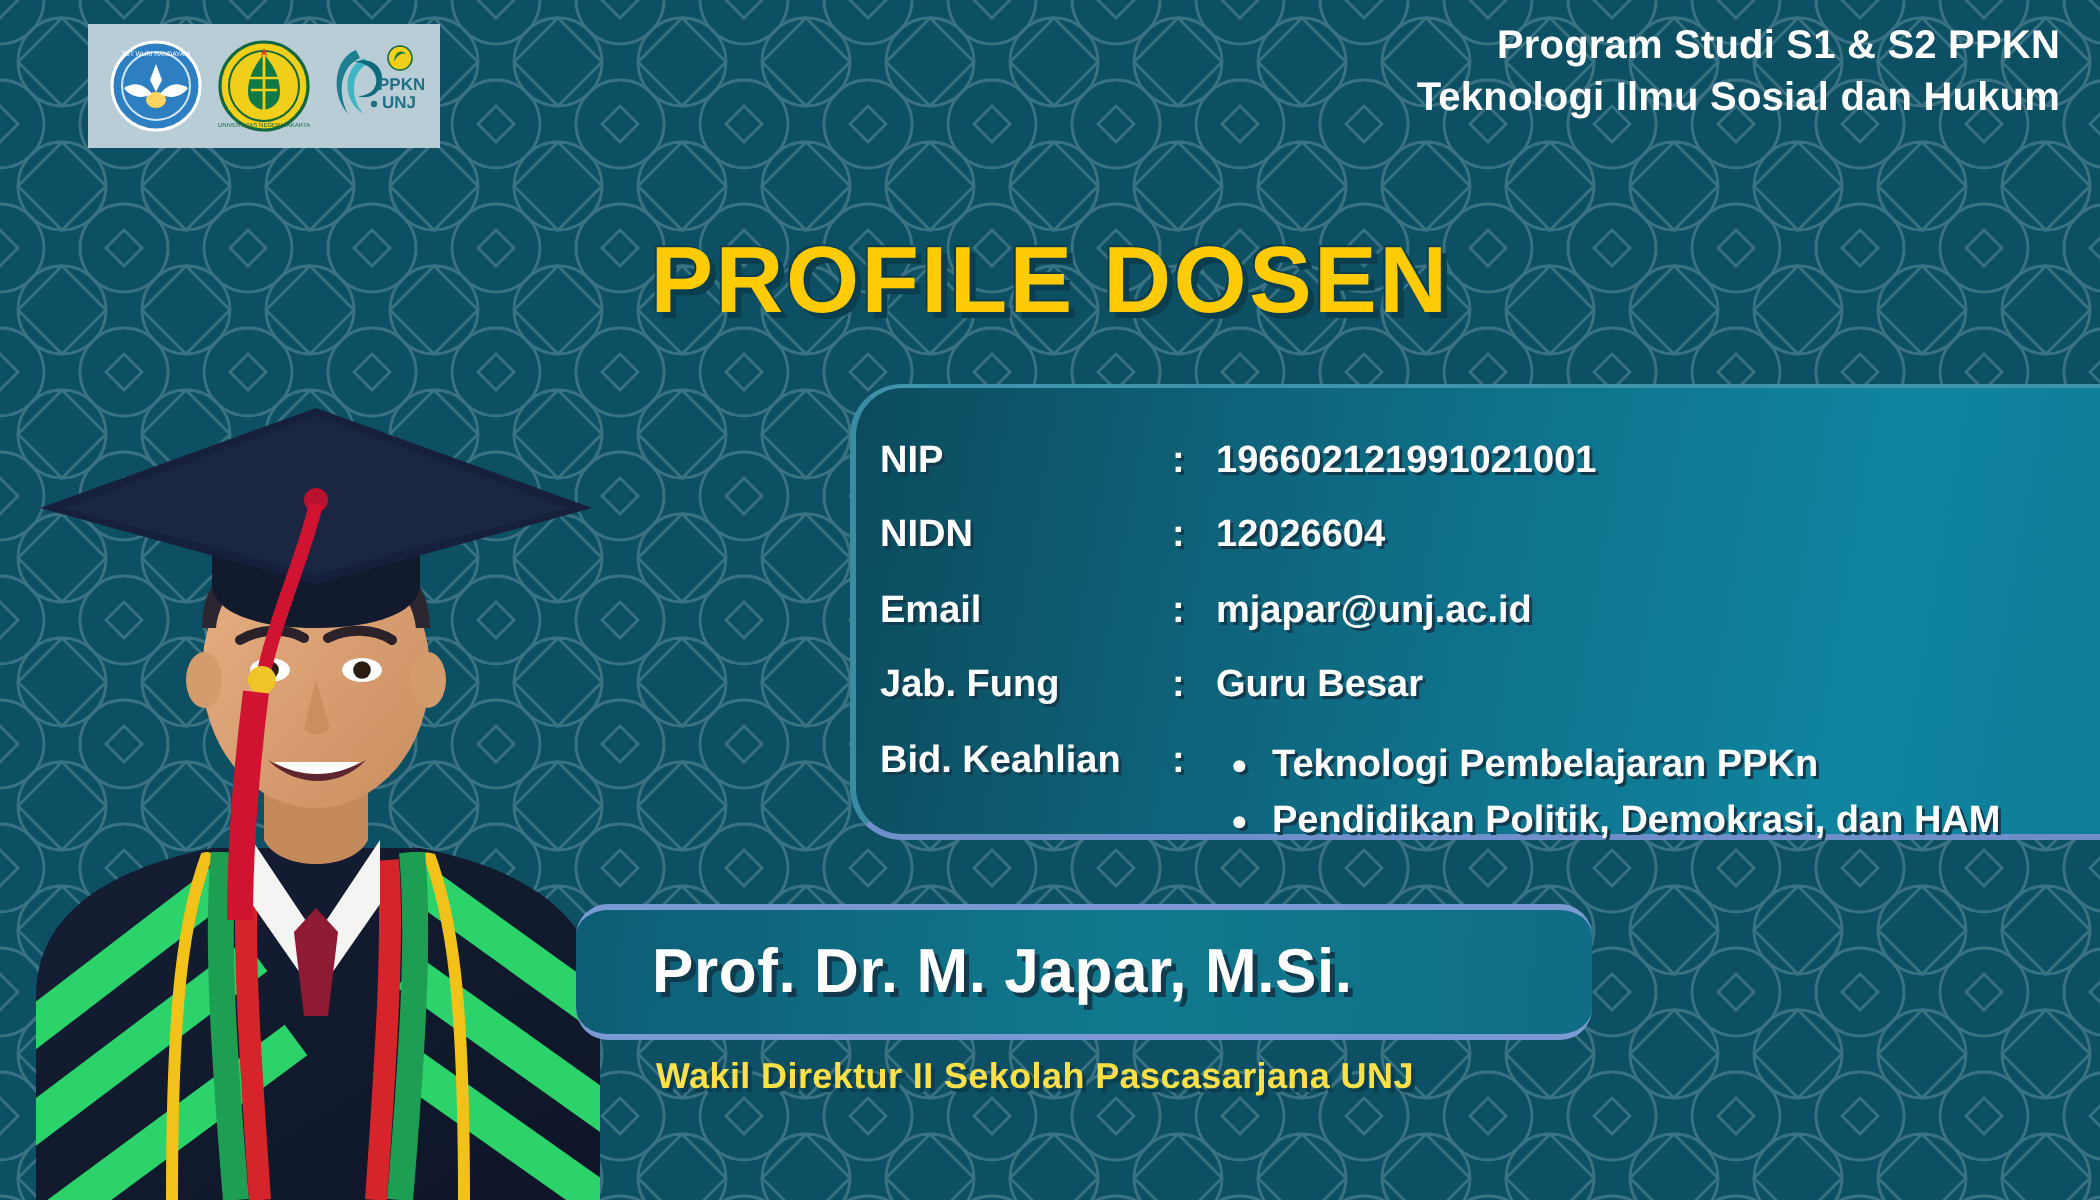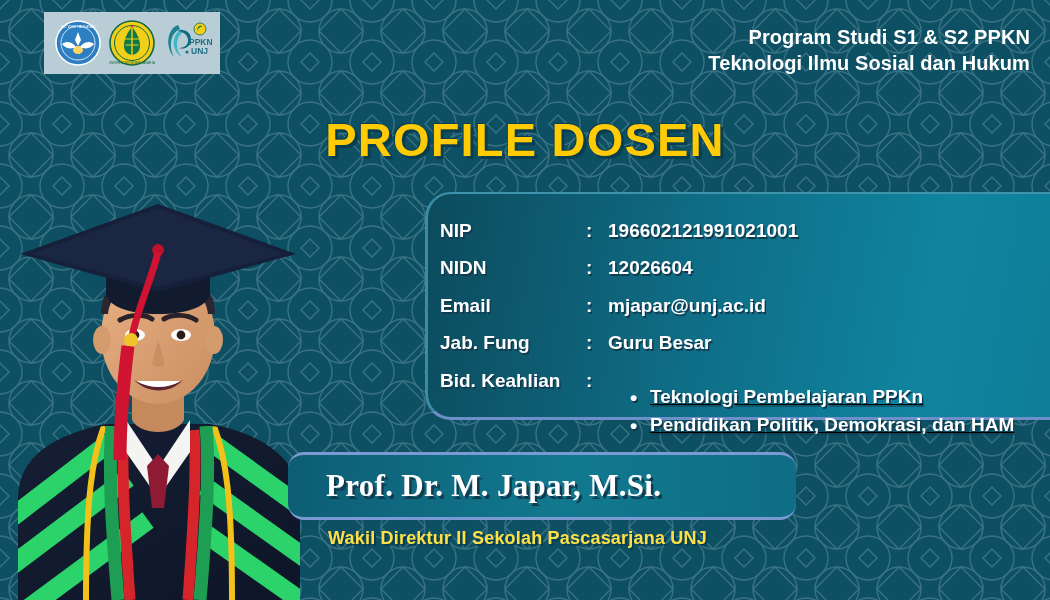--- a/index.html
+++ b/index.html
@@ -42,21 +42,21 @@
     gap: 6px;
     z-index: 12;
     margin-left: 44px;
   }
   .logo-item { width: 48px; height: 48px; position: relative; }
 
   
   .header-right {
     position: absolute;
     right: 20px;
-    top: 24px;
+    top: 10px;
     display: flex;
     align-items: flex-end;
     gap: 30px;
     z-index: 11;
   }
   .header-bar {
     width: 6px;
     background: #ffd400;
     border-radius: 1px;
     flex: none;
@@ -142,24 +142,23 @@
     line-height: 1.55;
   }
   .info-value {
     color: #ffffff;
     font-size: 19px;
     font-weight: bold;
     text-shadow: 1.5px 1.5px 0 #123a4d;
     line-height: 1.55;
   }
   .skills-list {
-    margin: 18px;
+    margin: 4px;
     padding: 0 0 0 24px;
     list-style: none;
-    text-decoration: underline;
   }
   .skills-list li {
     position: relative;
     color: #ffffff;
     font-size: 19px;
     font-weight: bold;
     text-shadow: 1.5px 1.5px 0 #123a4d;
     line-height: 1.42;
     max-width: 400px;
     margin-bottom: 1px;
@@ -180,21 +179,20 @@
     width: 508px;
     height: 68px;
     border-radius: 16px;
     background: linear-gradient(95deg, #0d5d74 0%, #11798f 55%, #0f6d85 100%);
     border-top: 3px solid #7b9ad4;
     border-bottom: 3px solid #7b9ad4;
     box-sizing: border-box;
     display: flex;
     align-items: center;
     z-index: 10;
-    font-family: Liberation Serif, serif;
   }
   .name-text {
     color: #ffffff;
     font-size: 31px;
     font-weight: bold;
     letter-spacing: 0.3px;
     padding-left: 38px;
     text-shadow: 2.5px 2.5px 0 #123a4d;
   }
   .subtitle-text {

